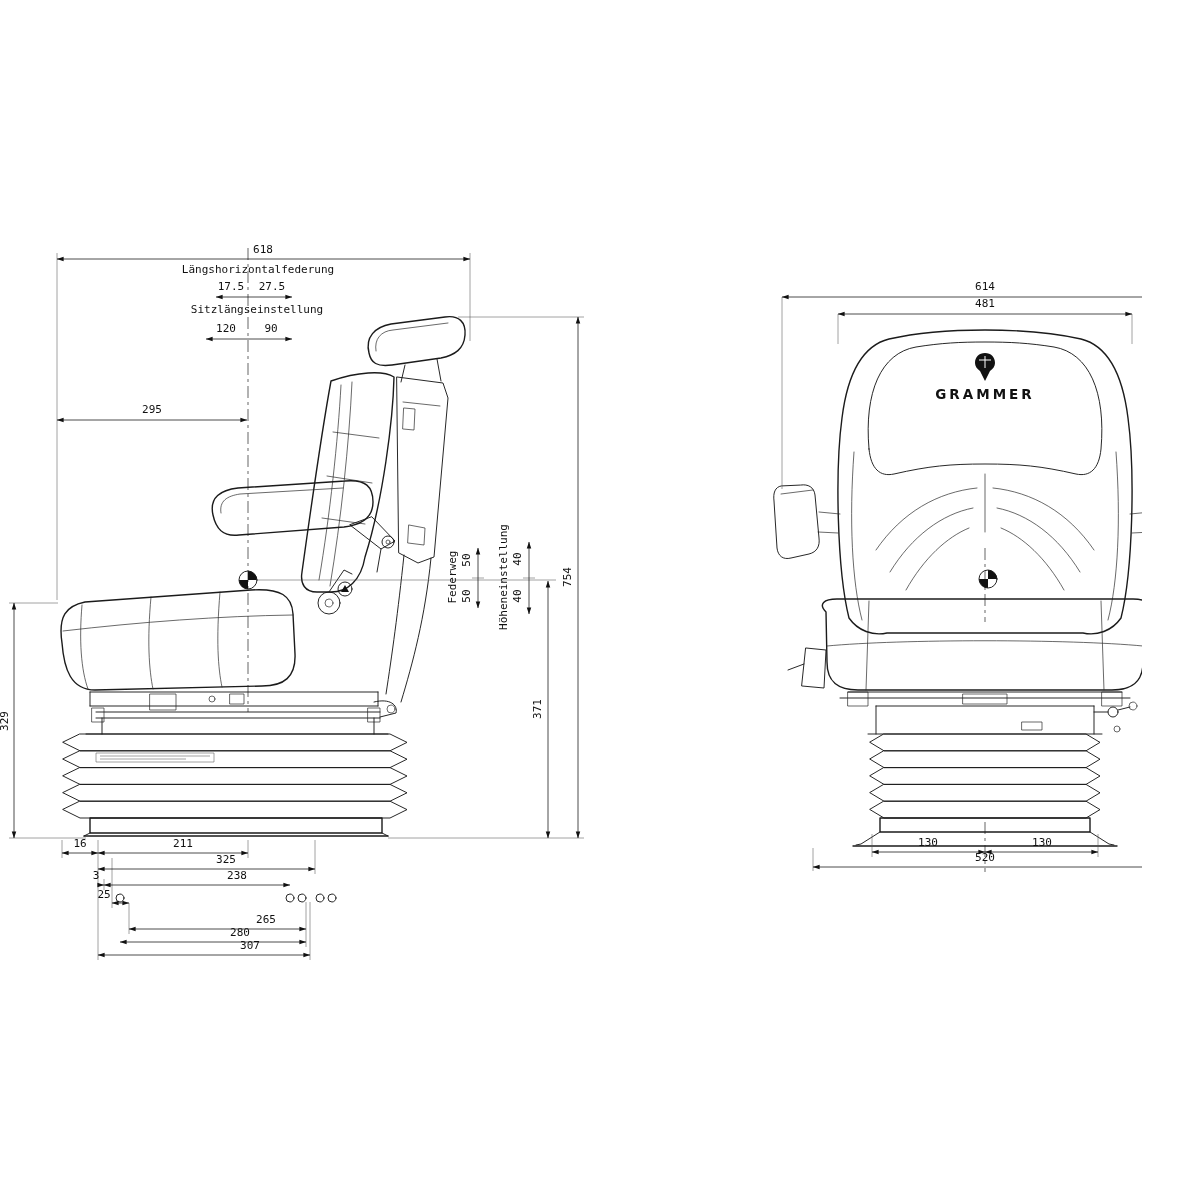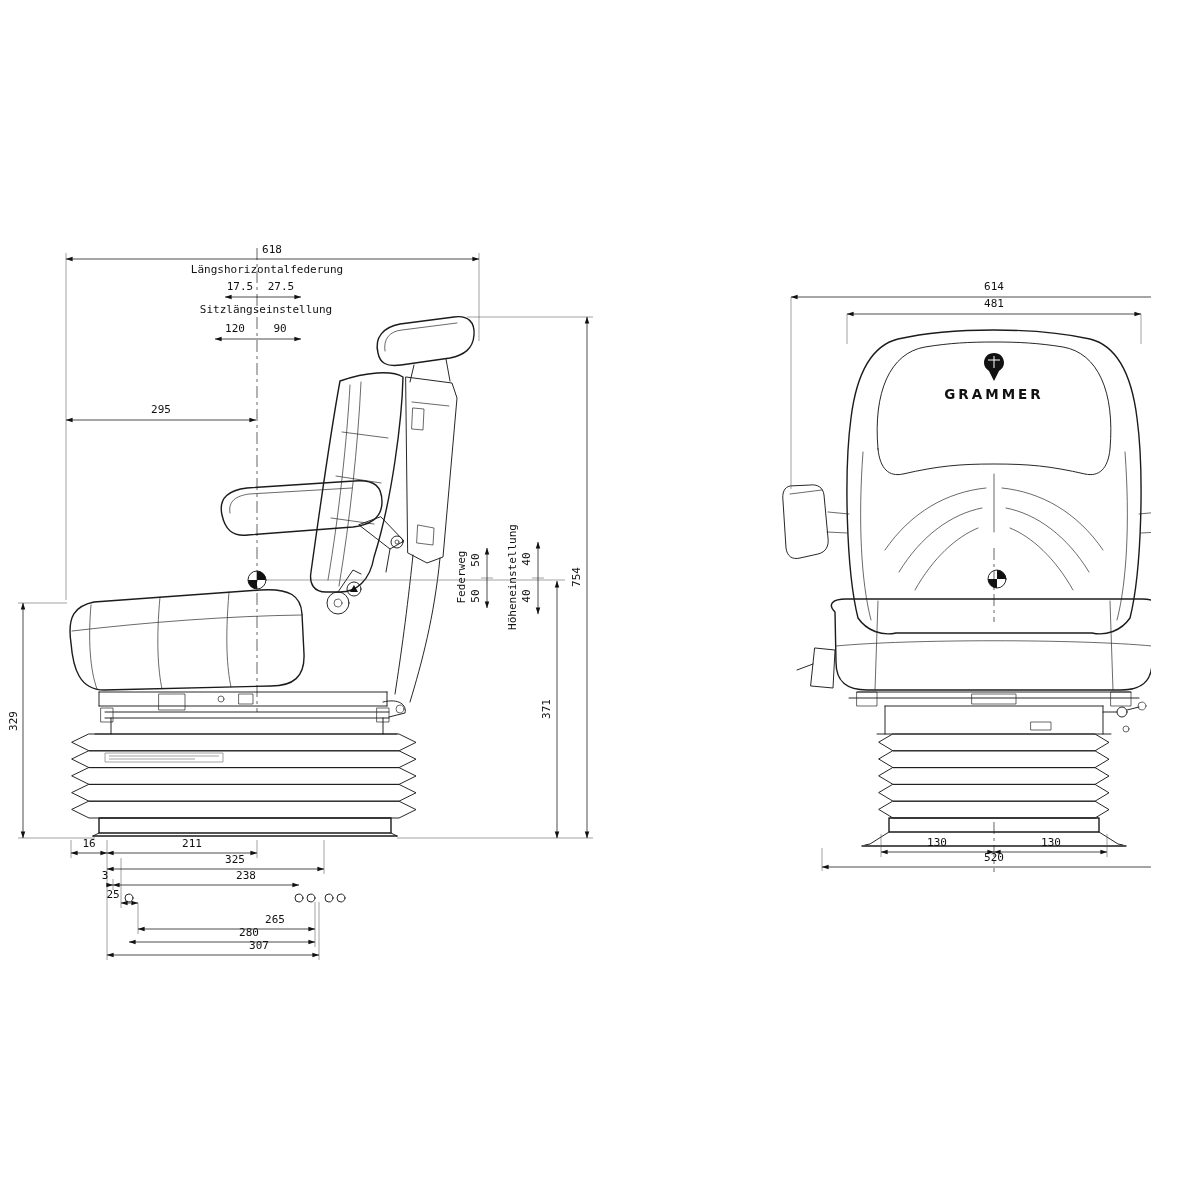--- a/index.html
+++ b/index.html
@@ -1,16 +1,16 @@
 <!DOCTYPE html>
 <html><head>
 <meta charset="utf-8">
 <style>
   html,body{margin:0;padding:0;background:#ffffff;}
-  .stage{position:relative;width:1142px;height:1200px;background:#ffffff;overflow:hidden;padding-left:9px;}
+  .stage{position:relative;width:1142px;height:1200px;background:#ffffff;overflow:hidden;}
   svg{display:block;}
   text{font-family:"DejaVu Sans Mono","Liberation Mono",monospace;font-size:11px;fill:#111;}
   .dim{text-anchor:middle;}
   .lbl{text-anchor:middle;}
   .brand{font-family:"DejaVu Sans","Liberation Sans",sans-serif;font-weight:bold;font-size:13.5px;letter-spacing:3px;text-anchor:middle;fill:#111;}
   .main{stroke:#1b1b1b;stroke-width:1.4;fill:none;stroke-linejoin:round;stroke-linecap:round;}
   .mid{stroke:#1b1b1b;stroke-width:0.95;fill:none;stroke-linejoin:round;stroke-linecap:round;}
   .thin{stroke:#2a2a2a;stroke-width:0.7;fill:none;stroke-linejoin:round;stroke-linecap:round;}
   .dimln{stroke:#111;stroke-width:0.75;fill:none;}
   .ext{stroke:#555;stroke-width:0.55;fill:none;}

